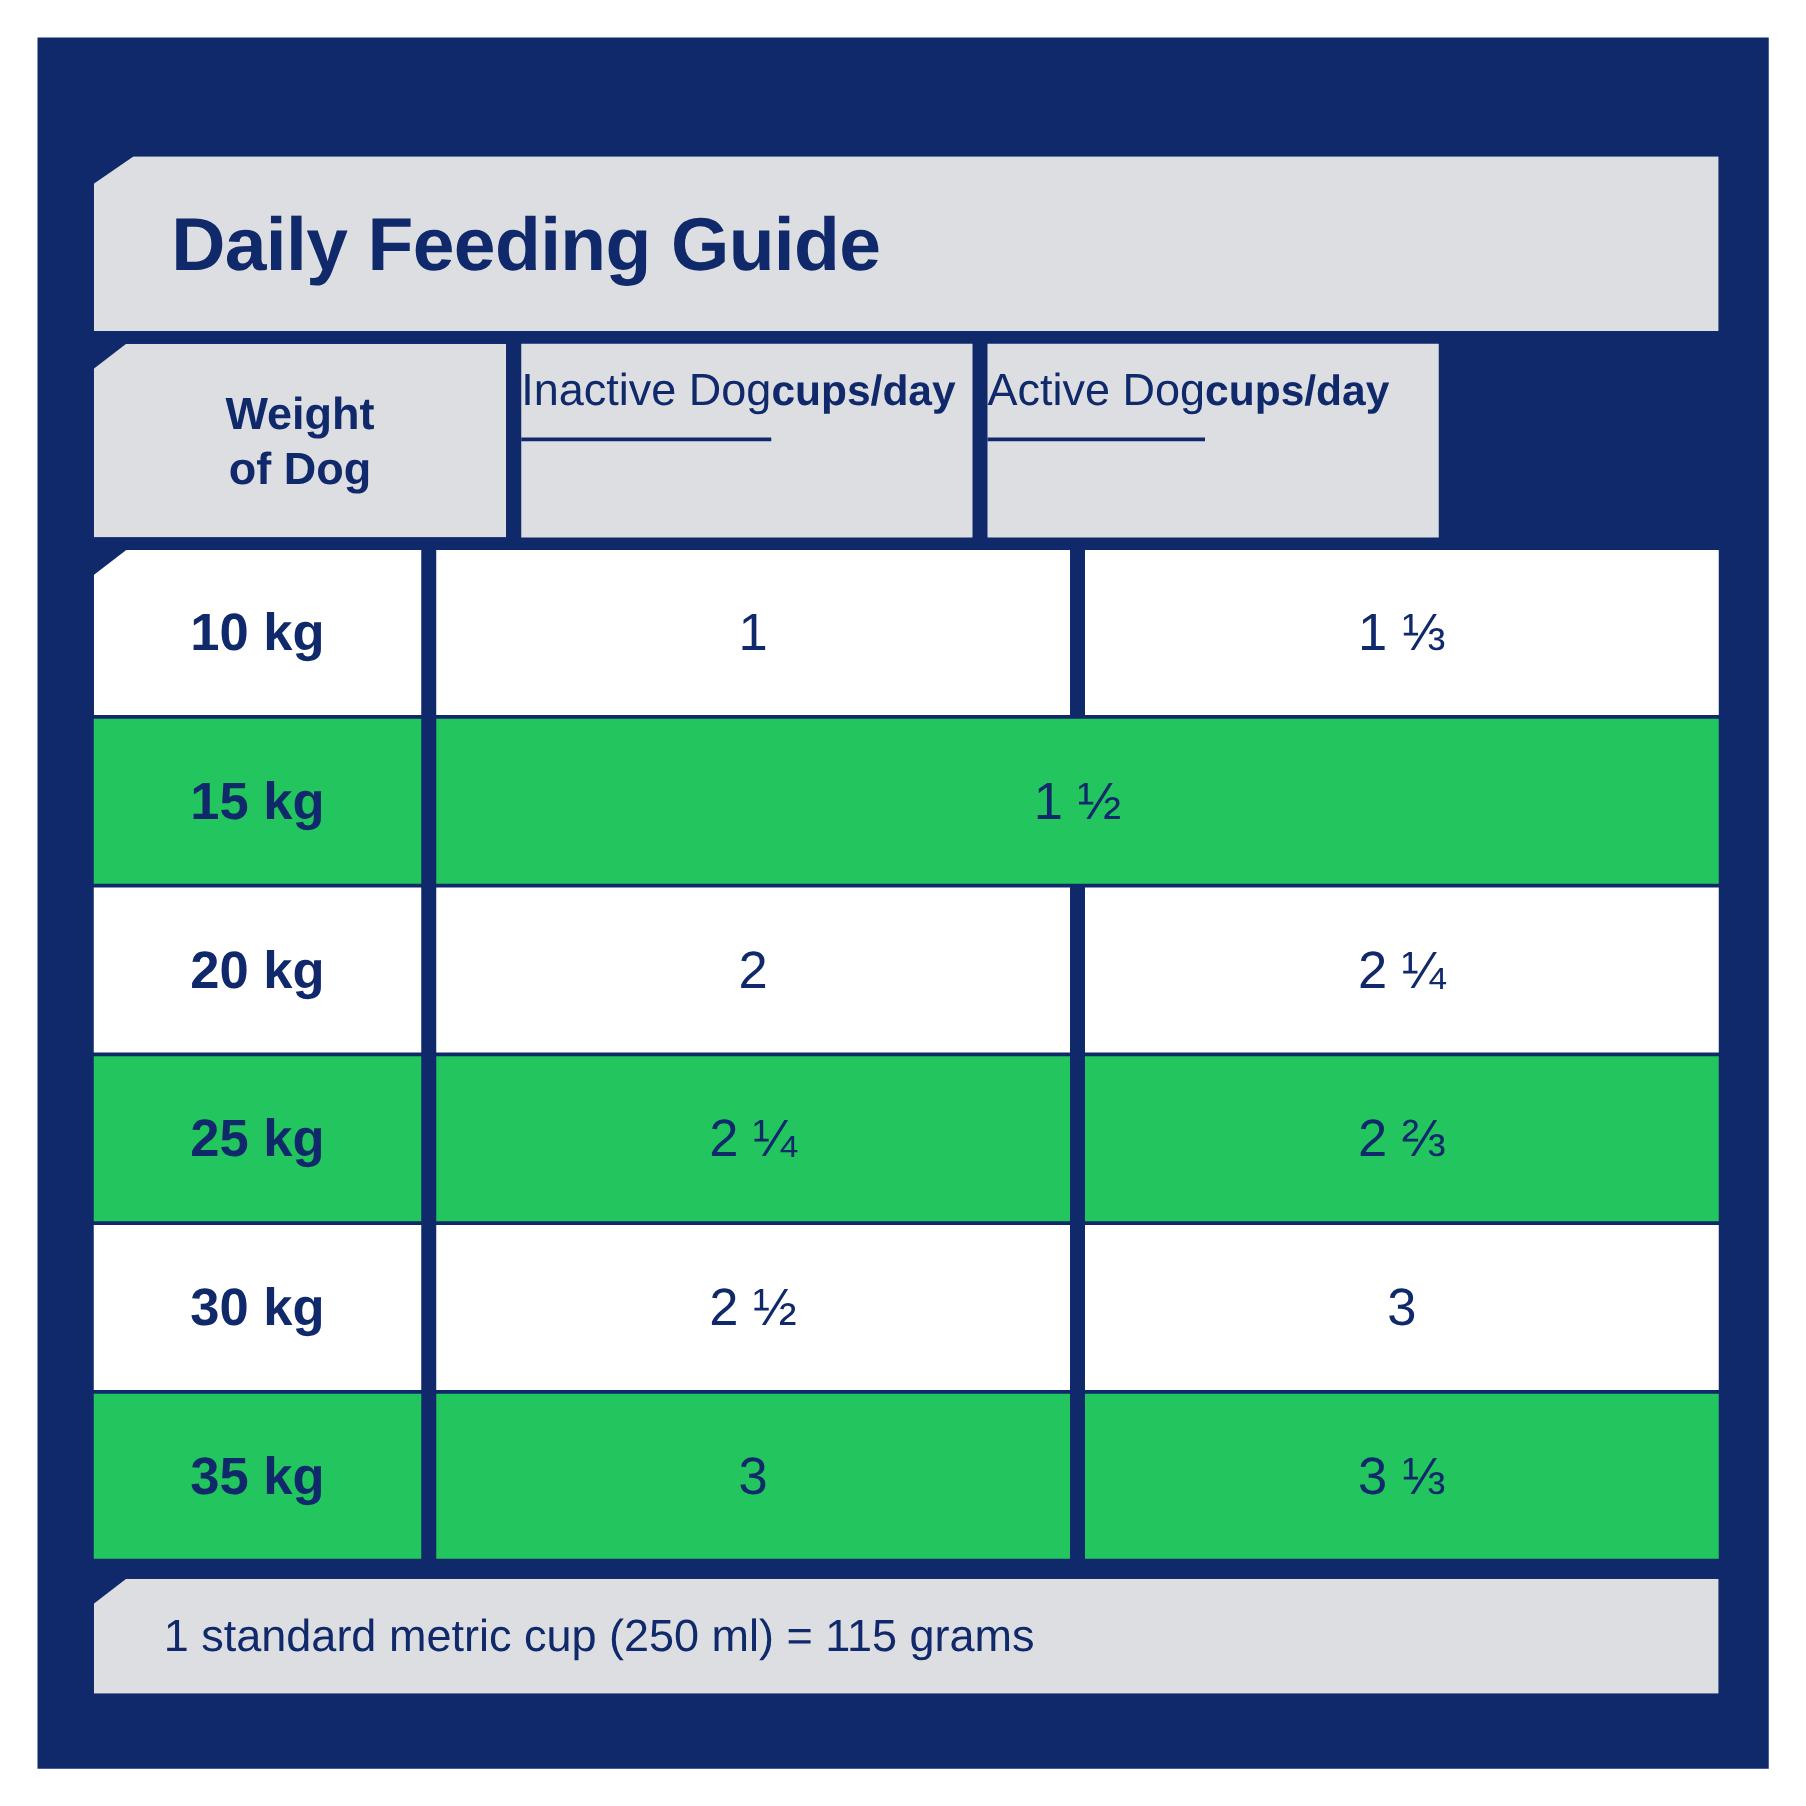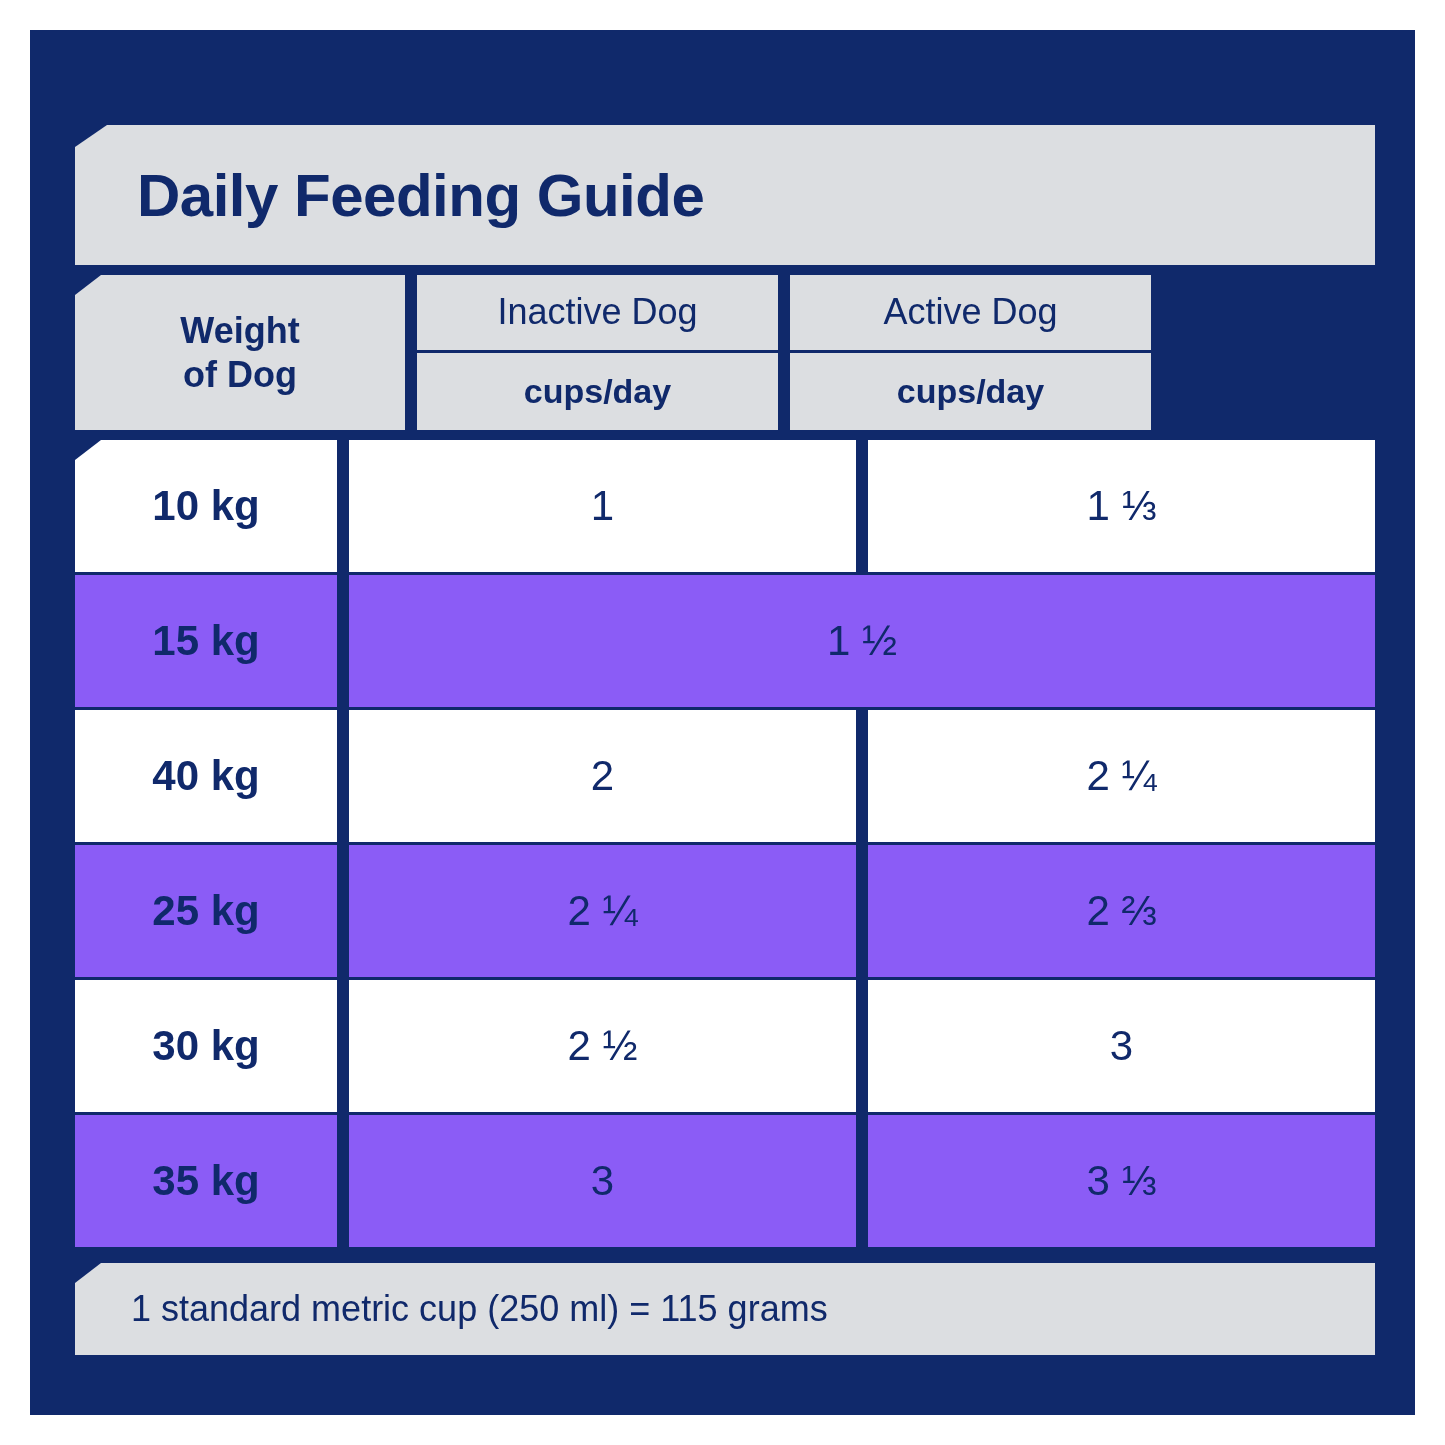--- a/index.html
+++ b/index.html
@@ -74,21 +74,21 @@
     color: #10296b;
     font-size: 36px;
     font-weight: bold;
     line-height: 1.22;
   }
   .hdr-col {
     flex: 1;
     margin-left: 12px;
     background: #dcdee1;
     display: flex;
-    flex-direction: column;
+    flex-direction: row;
   }
   .hdr-col .top {
     height: 50%;
     display: flex;
     align-items: center;
     justify-content: center;
     color: #10296b;
     font-size: 36px;
     border-bottom: 3px solid #10296b;
     box-sizing: border-box;
@@ -127,21 +127,21 @@
     margin-left: 12px;
     display: flex;
     align-items: center;
     justify-content: center;
     color: #10296b;
     font-size: 42px;
   }
   .row.odd .cell-weight,
   .row.odd .cell-val { background: #ffffff; }
   .row.even .cell-weight,
-  .row.even .cell-val { background: #8b5cf6; }
+  .row.even .cell-val { background: #22c55e; }
 
   .row.first .cell-weight {
     clip-path: polygon(26px 0, 330px 0, 330px 132px, 0 132px, 0 20px);
   }
 
   
   .footer-band {
     margin-top: 16px;
     width: 1300px;
     height: 92px;
@@ -192,21 +192,21 @@
           <div class="cell-val">1</div>
           <div class="cell-val">1 ⅓</div>
         </div>
 
         <div class="row even">
           <div class="cell-weight">15 kg</div>
           <div class="cell-val">1 ½</div>
         </div>
 
         <div class="row odd">
-          <div class="cell-weight">40 kg</div>
+          <div class="cell-weight">20 kg</div>
           <div class="cell-val">2</div>
           <div class="cell-val">2 ¼</div>
         </div>
 
         <div class="row even">
           <div class="cell-weight">25 kg</div>
           <div class="cell-val">2 ¼</div>
           <div class="cell-val">2 ⅔</div>
         </div>
 

